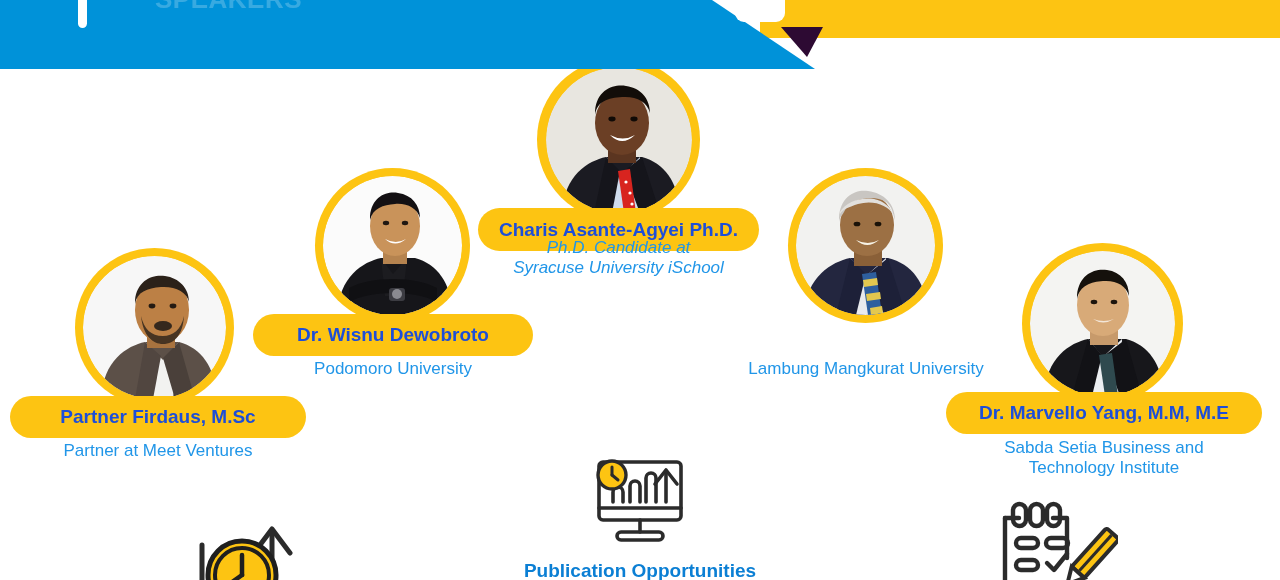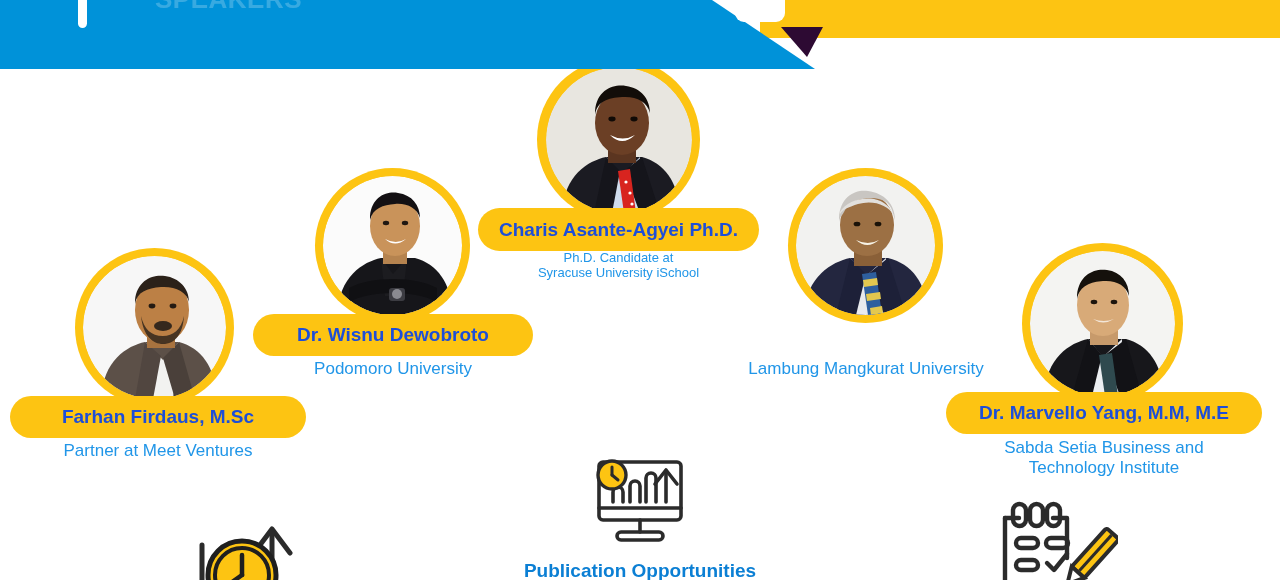--- a/index.html
+++ b/index.html
@@ -128,21 +128,21 @@
 
             <path d="M58 60 C60 80 70 88 80 88 C92 88 100 78 101 60 C98 74 90 80 80 80 C68 80 61 73 58 60 Z" fill="#33271c" opacity="0.85"></path>
             <ellipse cx="80" cy="70" rx="9" ry="5" fill="#35281d"></ellipse>
 
             <ellipse cx="69" cy="50" rx="3.4" ry="2.4" fill="#241a12"></ellipse>
             <ellipse cx="90" cy="50" rx="3.4" ry="2.4" fill="#241a12"></ellipse>
           </g>
         </svg>
       </div>
     </div>
-    <div class="name-pill" style="left:-65px; top:148px; width:296px; height:42px; font-size:19px;">Farhan Firdaus, M.Sc</div>
+    <div class="name-pill" style="left:-65px; top:148px; width:296px; height:42px; font-size:19px;">Partner Firdaus, M.Sc</div>
     <div class="affil" style="left:-65px; top:193px; width:296px; font-size:17px;">Partner at Meet Ventures</div>
   </div>
 
   <div class="speaker" style="left:315px; top:168px;">
     <div class="avatar" style="width:155px; height:155px;">
       <div class="photo" style="width:139px; height:139px;">
         <svg viewBox="0 0 139 139" width="139" height="139">
           <defs>
               <clipPath id="c2">
                 <circle cx="69.5" cy="69.5" r="69.5"></circle>
@@ -193,21 +193,21 @@
             <ellipse cx="76" cy="56" rx="27" ry="32" fill="#6b3f25"></ellipse>
             <path d="M49 44 C51 22 68 17 80 19 C95 21 104 32 104 46 C101 34 90 29 76 30 C62 31 51 34 49 48 Z" fill="#120d09"></path>
             <ellipse cx="66" cy="52" rx="3.6" ry="2.4" fill="#100a06"></ellipse>
             <ellipse cx="88" cy="52" rx="3.6" ry="2.4" fill="#100a06"></ellipse>
             <path d="M64 68 Q76 80 89 68 Q77 75 64 68 Z" fill="#ffffff"></path>
           </g>
         </svg>
       </div>
     </div>
     <div class="name-pill" style="left:-59px; top:150px; width:281px; height:43px; font-size:19px;">Charis Asante-Agyei Ph.D.</div>
-    <div class="affil" style="left:-59px; top:192px; width:281px; font-size:13px;">
+    <div class="affil" style="left:-59px; top:180px; width:281px; font-size:17px;font-style:italic;">
       <div>Ph.D. Candidate at</div>
       <div>Syracuse University iSchool</div>
     </div>
   </div>
 
   <div class="speaker" style="left:788px; top:168px;">
     <div class="avatar" style="width:155px; height:155px;">
       <div class="photo" style="width:139px; height:139px;">
         <svg viewBox="0 0 139 139" width="139" height="139">
           <defs>

